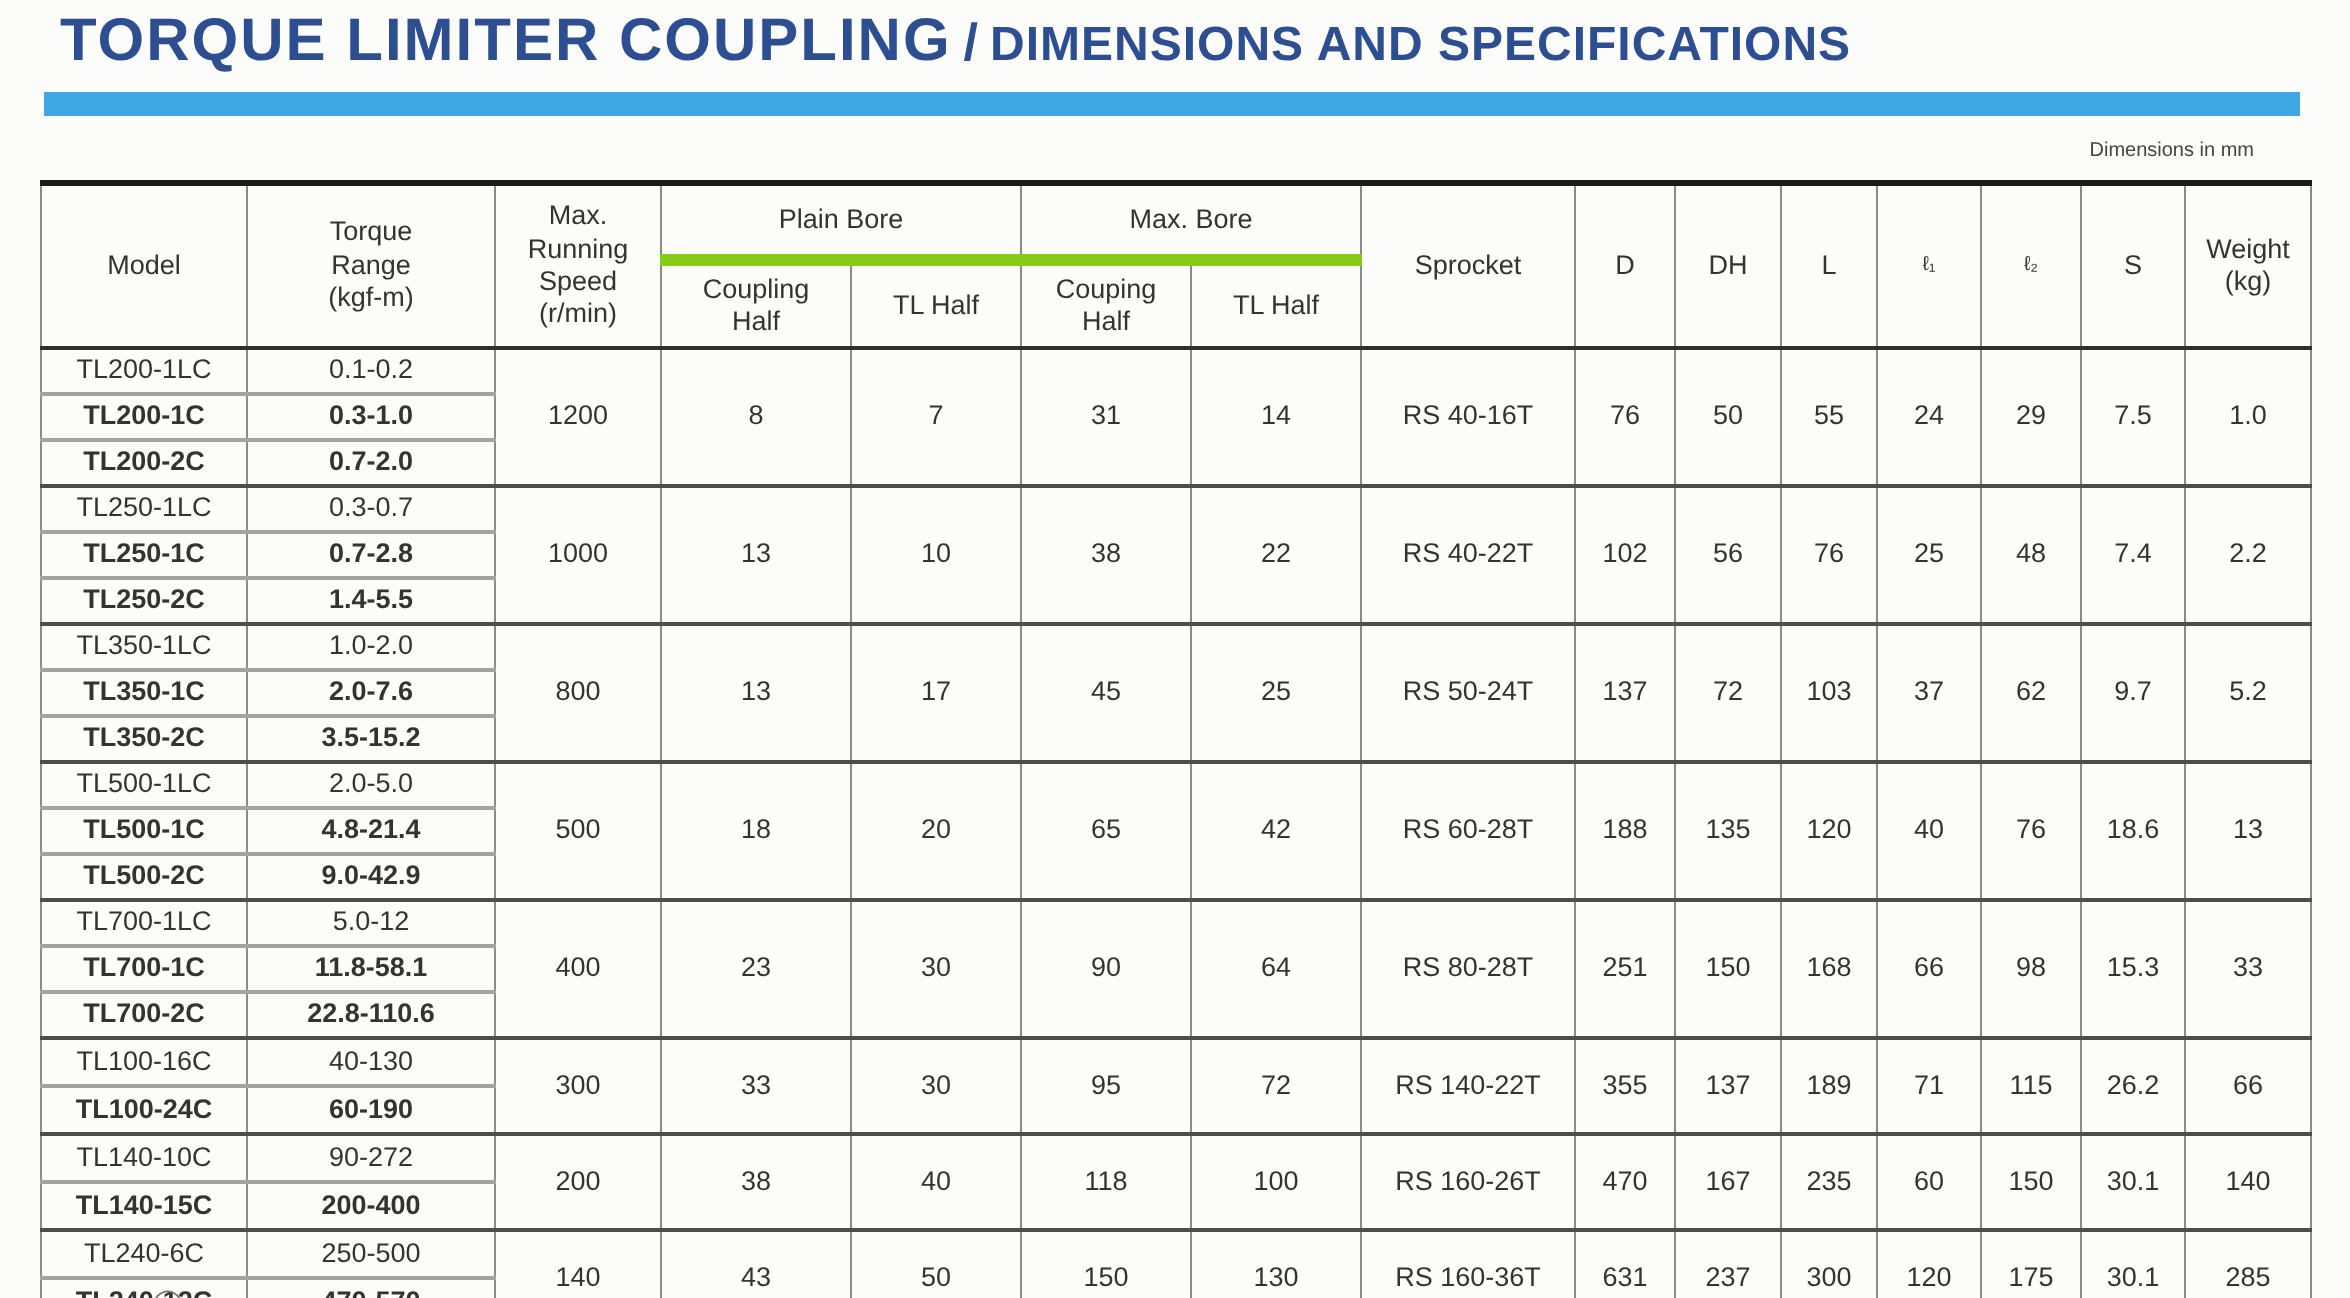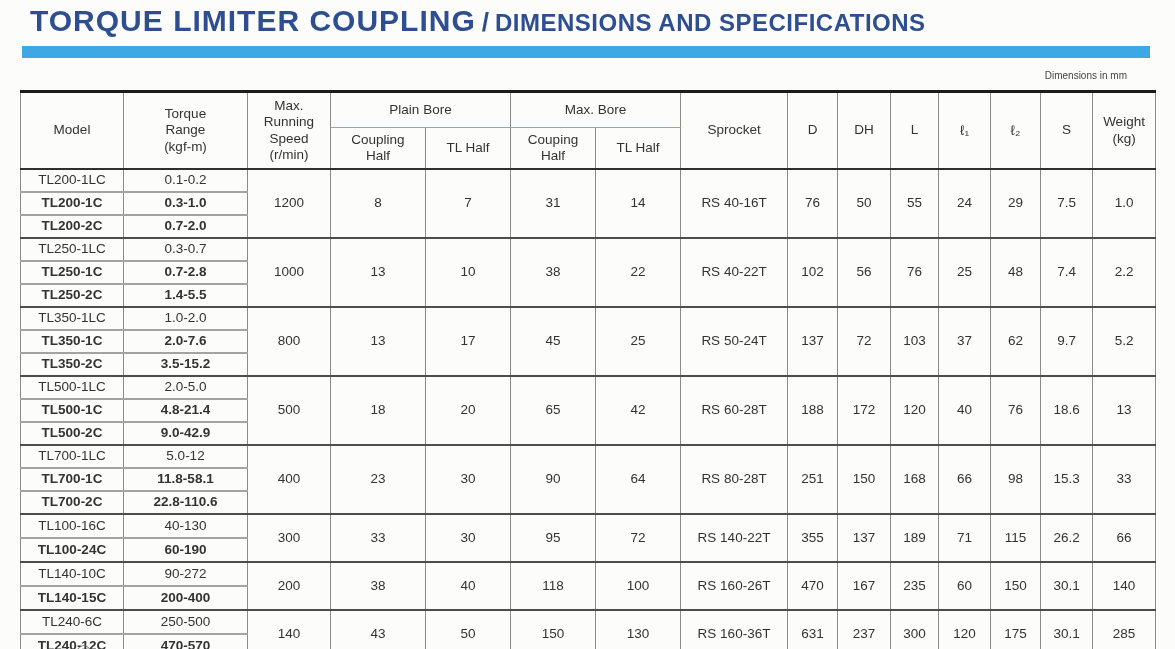--- a/index.html
+++ b/index.html
@@ -43,28 +43,28 @@
     border-left:1px solid #8a8a8a;
     border-right:1px solid #8a8a8a;
     text-align:center;vertical-align:middle;
     padding:0 2px;
     font-weight:normal;
     white-space:pre-line;
     line-height:1.22;
   }
   table.spec{border-top:3px solid #1b1b1b;border-bottom:3px solid #1b1b1b;}
   table.spec thead th{border-bottom:2px solid #2f2f2f;}
-  table.spec thead tr.h1 th.span-head{border-bottom:1px solid #84cc16;height:34px;}
+  table.spec thead tr.h1 th.span-head{border-bottom:6px solid #84cc16;height:34px;}
   table.spec thead tr.h1 th[rowspan]{height:75px;}
   table.spec thead tr.h2 th{height:40px;}
   table.spec tbody tr.group-start td{border-top:2px solid #4d4d4d;}
   table.spec tbody td.sub{border-top:2px solid #a3a3a3;font-weight:bold;}
   table.spec tbody tr.r3 td{height:21px;}
   table.spec tbody tr.r2 td{height:22px;}
-  .lsub{font-size:14px;}
+  .lsub{font-size:10px;}
   
   .footnote-cut{
     position:absolute;left:76px;top:643px;
     height:6px;overflow:hidden;
     font-size:14px;color:#777;letter-spacing:2px;
   }
 </style>
 </head>
 <body>
 
@@ -208,21 +208,21 @@
         <tr class="r3 group-start">
           <td>TL500-1LC</td>
           <td>2.0-5.0</td>
           <td rowspan="3">500</td>
           <td rowspan="3">18</td>
           <td rowspan="3">20</td>
           <td rowspan="3">65</td>
           <td rowspan="3">42</td>
           <td rowspan="3">RS 60-28T</td>
           <td rowspan="3">188</td>
-          <td rowspan="3">172</td>
+          <td rowspan="3">135</td>
           <td rowspan="3">120</td>
           <td rowspan="3">40</td>
           <td rowspan="3">76</td>
           <td rowspan="3">18.6</td>
           <td rowspan="3">13</td>
         </tr>
         <tr class="r3">
           <td class="sub">TL500-1C</td>
           <td class="sub">4.8-21.4</td>
         </tr>

